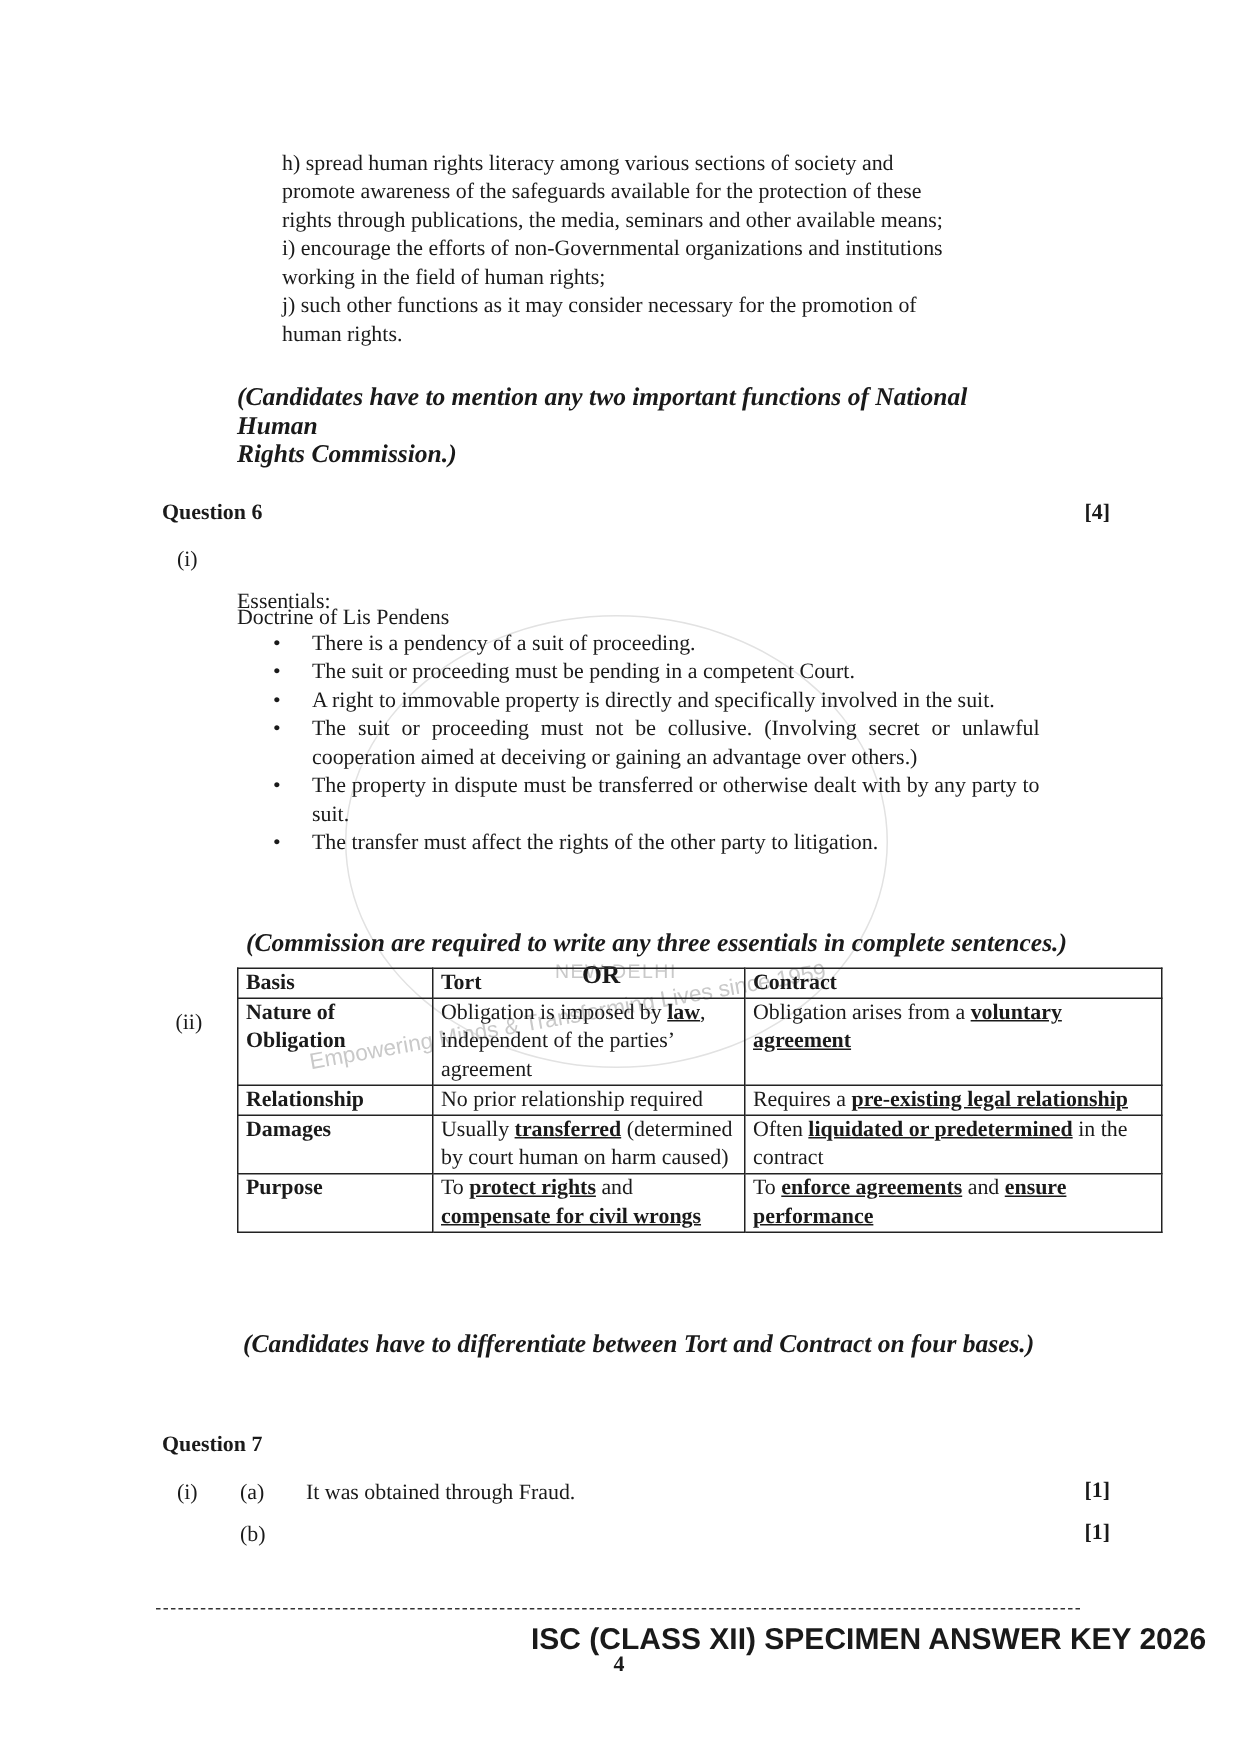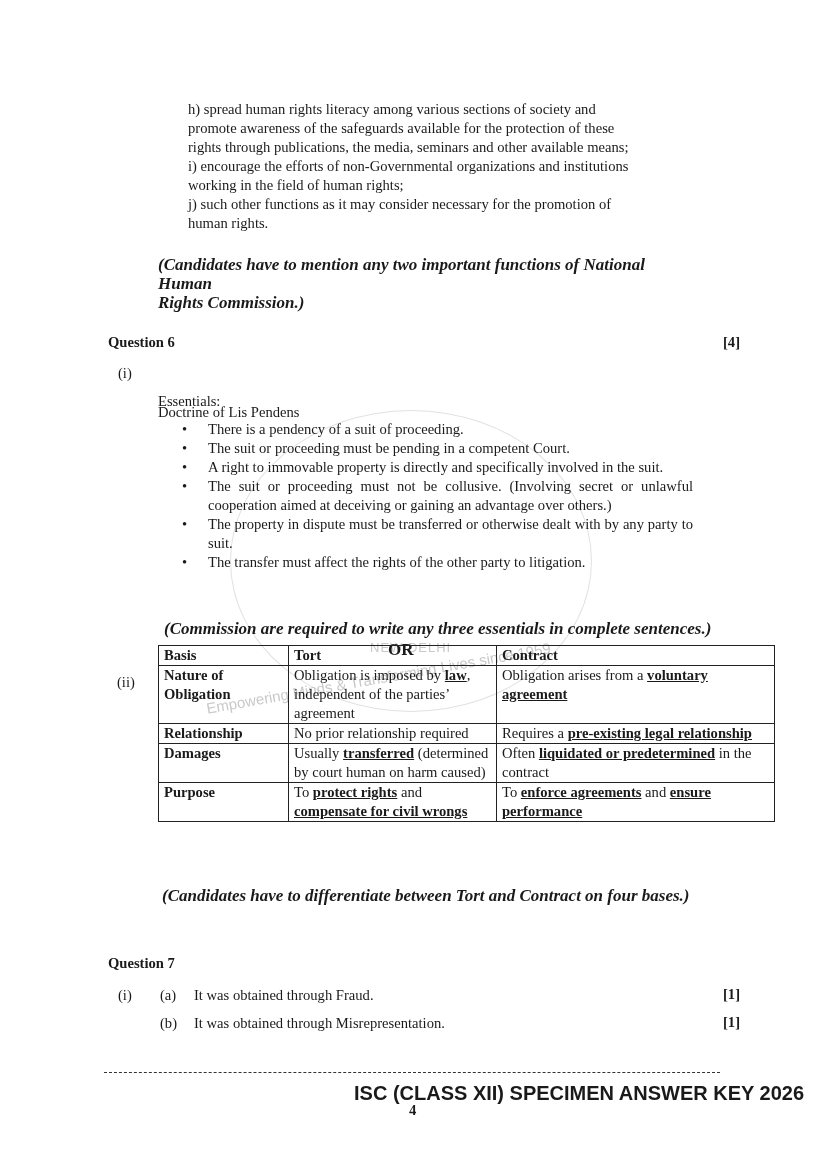--- a/index.html
+++ b/index.html
@@ -113,23 +113,22 @@
         </tr>
       </tbody>
   </table>
 
   <div class="abs note" style="left:162px; top:886px; white-space:nowrap;">(Candidates have to differentiate between Tort and Contract on four bases.)</div>
 
   <div class="abs qhead" style="left:108px; top:955px;">Question 7</div>
   <div class="abs txt" style="left:118px; top:986px;">(i)</div>
 
   <div class="abs txt" style="left:160px; top:986px;">(a)</div>
-  <div class="abs txt" style="left:194px; top:986px;">It was obtained through Fraud.</div>
+  <div class="abs txt" style="left:204px; top:986px;">It was obtained through Fraud.</div>
   <div class="abs marks" style="left:723px; top:986px;">[1]</div>
 
   <div class="abs txt" style="left:160px; top:1014px;">(b)</div>
-  <div class="abs txt" style="left:194px; top:1014px;">It was obtained through Misrepresentation.</div>
   <div class="abs marks" style="left:723px; top:1014px;">[1]</div>
 
   <div class="rule"></div>
   <div class="abs" style="left:354px; top:1082px; font-family:Liberation Sans, sans-serif; font-weight:bold; font-size:20px;">ISC (CLASS XII) SPECIMEN ANSWER KEY 2026</div>
   <div class="abs" style="left:409px; top:1102px; font-family:'Liberation Serif',serif; font-weight:bold; font-size:14.6px;">4</div>
 </div>
 
 </body></html>

